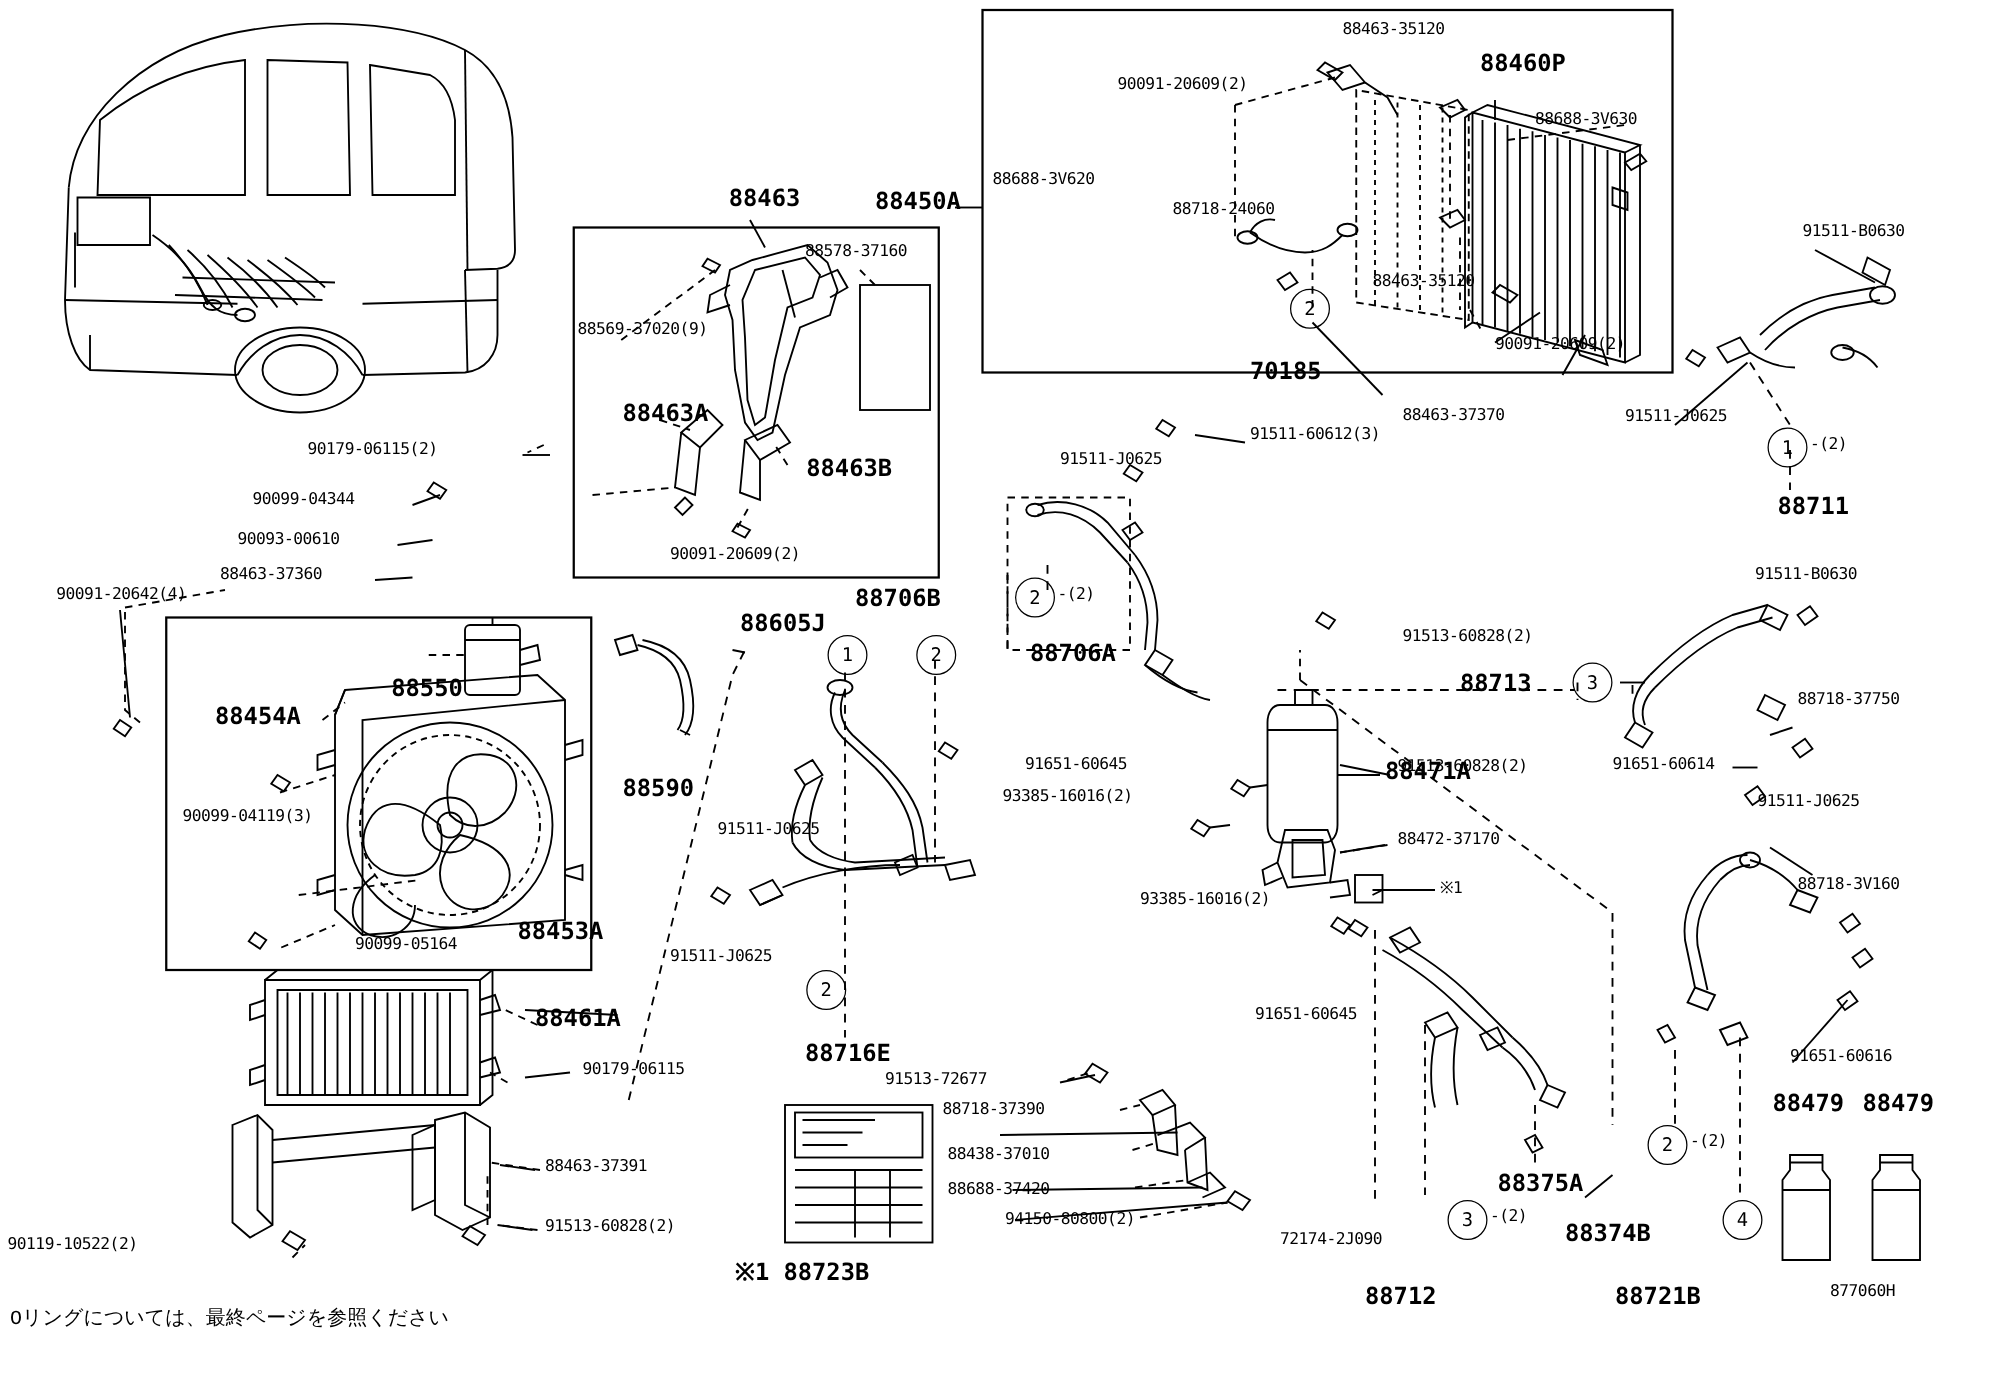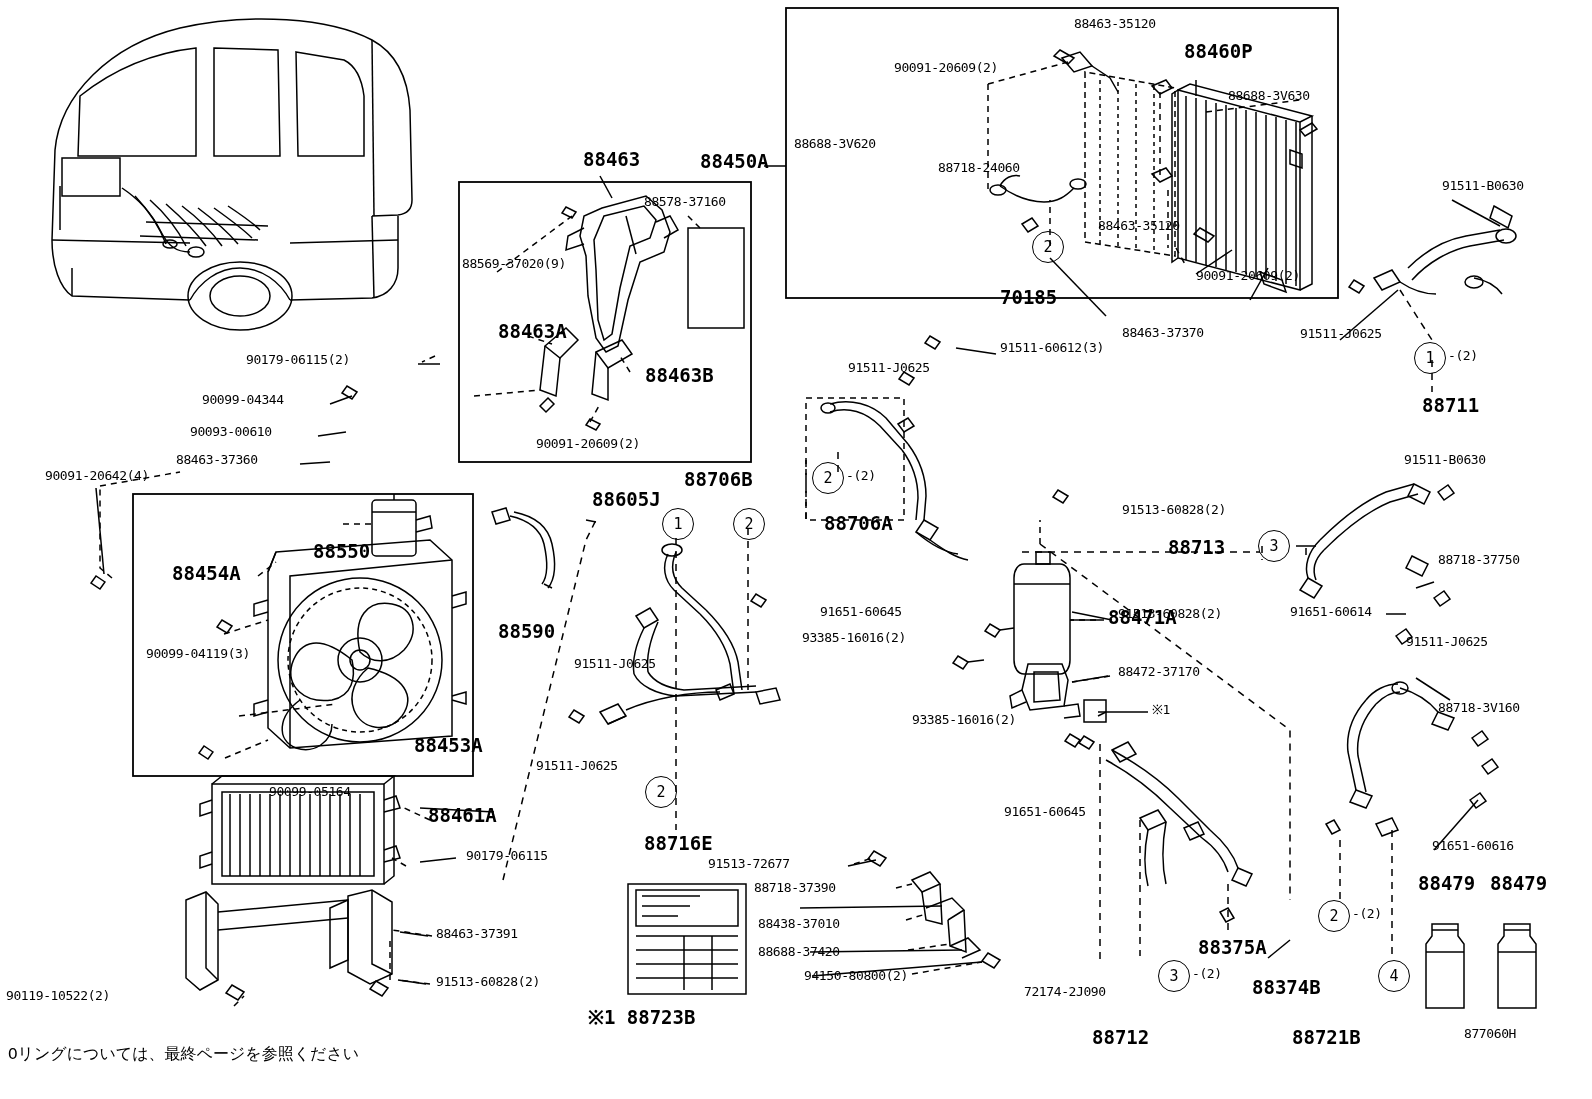--- a/index.html
+++ b/index.html
@@ -503,21 +503,21 @@
 <div class="lbl small" style="left:246px;top:352px;">90179-06115(2)</div>
 <div class="lbl small" style="left:202px;top:392px;">90099-04344</div>
 <div class="lbl small" style="left:190px;top:424px;">90093-00610</div>
 <div class="lbl small" style="left:176px;top:452px;">88463-37360</div>
 <div class="lbl small" style="left:30px;top:468px;margin-left:15px;">90091-20642(4)</div>
 
 <div class="lbl part" style="left:266px;top:540px;margin-left:47px;">88550</div>
 <div class="lbl part" style="left:172px;top:562px;">88454A</div>
 <div class="lbl small" style="left:146px;top:646px;">90099-04119(3)</div>
 <div class="lbl part" style="left:414px;top:734px;">88453A</div>
-<div class="lbl small" style="left:269px;top:748px;margin-top:36px;">90099-05164</div>
+<div class="lbl small" style="left:284px;top:748px;">90099-05164</div>
 <div class="lbl part" style="left:498px;top:620px;">88590</div>
 <div class="lbl part" style="left:592px;top:488px;">88605J</div>
 <div class="lbl small" style="left:574px;top:656px;">91511-J0625</div>
 <div class="lbl small" style="left:536px;top:758px;">91511-J0625</div>
 <div class="lbl part" style="left:644px;top:832px;">88716E</div>
 
 <div class="lbl part" style="left:428px;top:804px;">88461A</div>
 <div class="lbl small" style="left:466px;top:848px;">90179-06115</div>
 <div class="lbl small" style="left:436px;top:926px;">88463-37391</div>
 <div class="lbl small" style="left:436px;top:974px;">91513-60828(2)</div>

